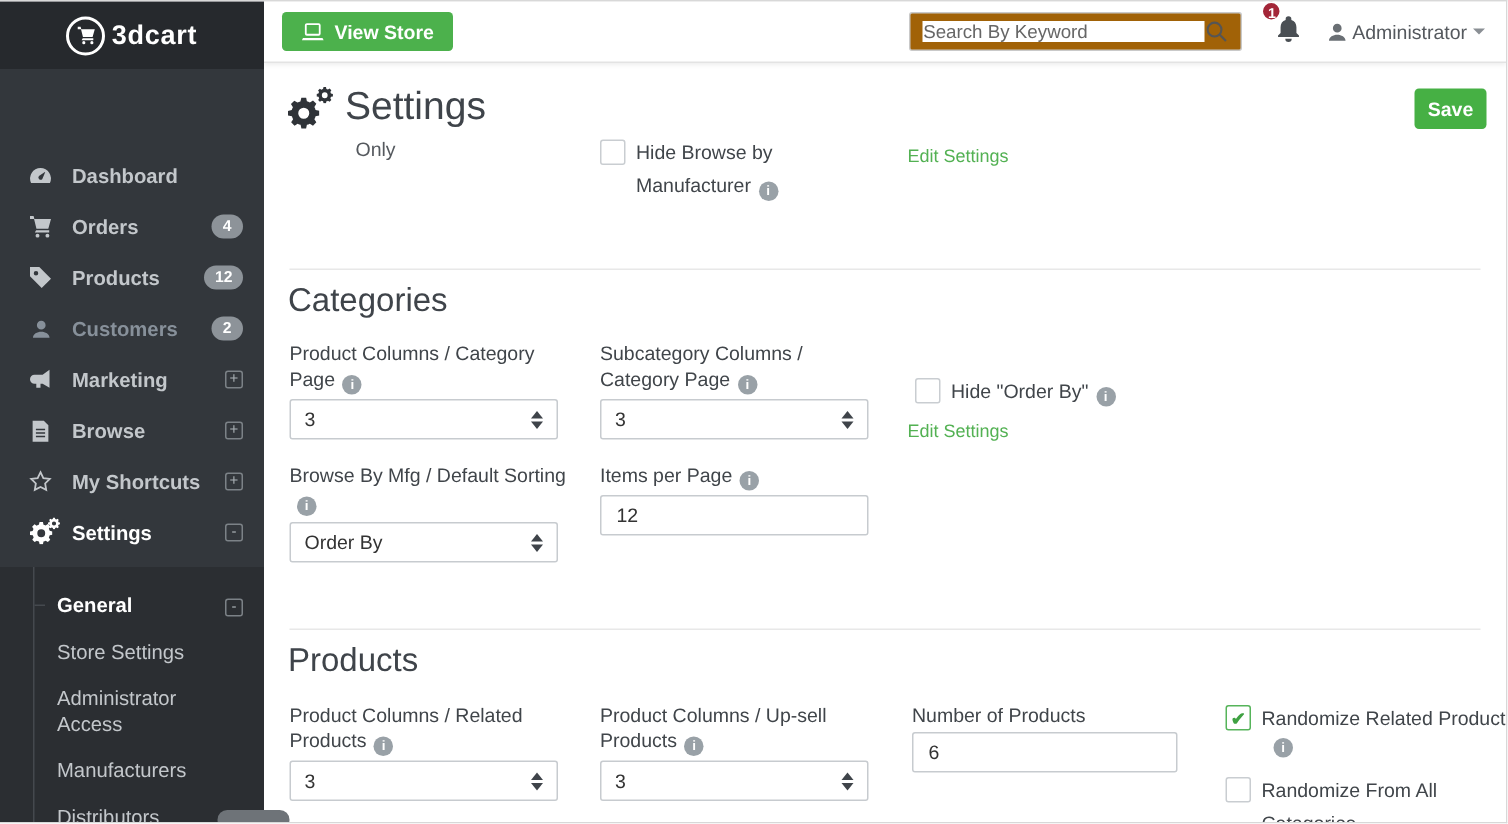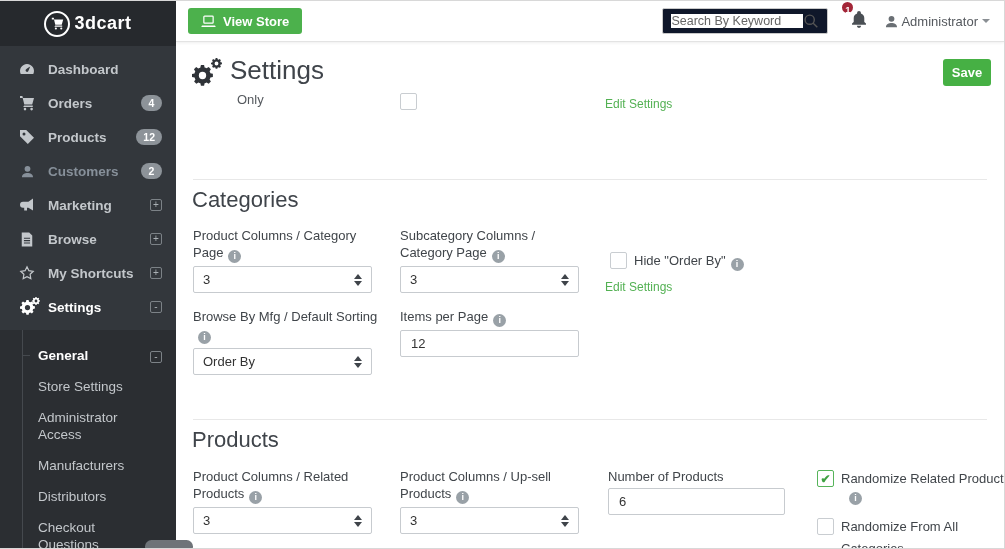--- a/index.html
+++ b/index.html
@@ -7,21 +7,21 @@
   .app { position:relative; width:1005px; height:549px; overflow:hidden; background:#fff;
          border-top:1px solid #d8d8d8; border-right:1px solid #d8d8d8; border-bottom:1px solid #d8d8d8; }
 
   
   .sidebar { position:absolute; left:0; top:0; width:176px; height:100%; background:#33373c;
              display:flex; flex-direction:column; z-index:5; }
   .logo { height:45px; background:#26292d; display:flex; align-items:center; justify-content:center; gap:4px; flex:none; }
   .logo-circle { width:26px; height:26px; border:2px solid #fff; border-radius:50%;
                  display:flex; align-items:center; justify-content:center; color:#fff; }
   .brand { color:#fff; font-size:18px; font-weight:700; letter-spacing:.5px; }
-  .nav { padding-top:6px; flex:none; }
+  .nav { padding-top:6px; flex:none;margin-top:48px; }
   .nav-item { height:34px; display:flex; align-items:center; padding:0 14px 0 18px;
               color:#c3c7cb; font-size:13.5px; font-weight:700; cursor:pointer; }
   .nav-item.active { color:#fff; }
   .nav-item.dim { color:#87909a; }
   .nicon { width:18px; display:flex; justify-content:center; margin-right:12px; flex:none; }
   .badge { margin-left:auto; background:#8d9399; color:#fff; font-size:10.5px; font-weight:700;
            border-radius:10px; padding:2px 7px; min-width:21px; text-align:center; line-height:12px; }
   .expand { margin-left:auto; width:12px; height:12px; border:1px solid #7c8287; border-radius:2px;
             color:#aab0b5; font-size:10px; line-height:10px; text-align:center; font-weight:400; }
   .submenu { background:#2b2e32; flex:1; position:relative; padding-top:10px; margin-top:6px; }
@@ -37,22 +37,22 @@
 
   
   .topbar { position:absolute; left:176px; top:0; right:0; height:41px; background:#fff;
             border-bottom:1px solid #e3e3e3; box-shadow:0 1px 3px rgba(0,0,0,.07); z-index:4;
             display:flex; align-items:center; }
   .view-store { position:absolute; left:12px; top:7px; height:26px; background:#4cb14c; border:none;
                 border-radius:3px; color:#fff; font-size:13px; font-weight:700;
                 display:flex; align-items:center; gap:7px; padding:0 13px; cursor:pointer;
                 font-family:"Liberation Sans",sans-serif; }
   .top-right { margin-left:auto; display:flex; align-items:center; padding-right:14px; }
-  .search-box { width:166px; height:26px; border:1px solid #c9c9c9; border-radius:2px;
-                display:flex; align-items:center; padding:0 8px; background:#0f172a; }
+  .search-box { width:222px; height:26px; border:1px solid #c9c9c9; border-radius:2px;
+                display:flex; align-items:center; padding:0 8px; background:#a16207; }
   .search-box input { border:none; outline:none; flex:1; font-size:12.5px; color:#555;
                       font-family:"Liberation Sans",sans-serif; min-width:0; }
   .search-box input::placeholder { color:#666; }
   .bell-wrap { position:relative; margin:0 16px 0 22px; color:#4a4f54; }
   .notif-badge { position:absolute; top:-10px; left:-10px; width:15px; height:15px; border-radius:50%;
                  background:#a32638; border:2px solid #fff; color:#fff; font-size:9.5px; font-weight:700;
                  line-height:15px; text-align:center; }
   .admin { display:flex; align-items:center; gap:2px; color:#55595e; font-size:13px; cursor:pointer; }
   .caret-down { width:0; height:0; border-left:4px solid transparent; border-right:4px solid transparent;
                 border-top:4px solid #8a8f94; margin-left:2px; }
@@ -253,20 +253,21 @@
         <svg width="11" height="11" viewBox="0 0 16 16" fill="currentColor" style="position:absolute; right:2px; top:0;">
             <path fill-rule="evenodd" d="M6.8 0h2.4l.4 1.9c.5.1 1 .3 1.5.6l1.6-1 1.7 1.7-1 1.6c.3.5.5 1 .6 1.5l1.9.4v2.4l-1.9.4c-.1.5-.3 1-.6 1.5l1 1.6-1.7 1.7-1.6-1c-.5.3-1 .5-1.5.6l-.4 1.9H6.8l-.4-1.9a6 6 0 0 1-1.5-.6l-1.6 1-1.7-1.7 1-1.6a6 6 0 0 1-.6-1.5L0 9.2V6.8l1.9-.4c.1-.5.3-1 .6-1.5l-1-1.6L3.2 1.6l1.6 1c.5-.3 1-.5 1.5-.6L6.8 0zM8 5.2a2.8 2.8 0 1 0 0 5.6 2.8 2.8 0 0 0 0-5.6z"></path>
           </svg>
       </span>
     </span>
     <div class="abs h1" style="left:54px; top:13px;">Settings</div>
     <button class="save-btn">Save</button>
 
     <div class="abs muted" style="left:29px; top:50px;">Only</div>
     <span class="check" style="left:224px; top:51px;"></span>
+    <div class="cblabel" style="left:248px; top:49px; width:108px;"><span>Hide Browse by Manufacturer</span><span class="info">i</span></div>
     <a class="hlink" style="left:429px; top:55px;">Edit Settings</a>
 
     <div class="divider" style="top:137px;"></div>
 
     <div class="abs h2" style="left:16px; top:145px;">Categories</div>
 
     <div class="flabel" style="left:17px; top:185px; width:170px;"><span>Product Columns / Category Page</span><span class="info">i</span></div>
     <div class="flabel" style="left:224px; top:185px; width:185px;"><span>Subcategory Columns / Category Page</span><span class="info">i</span></div>
 
     <div class="select" style="left:17px; top:224px;">

